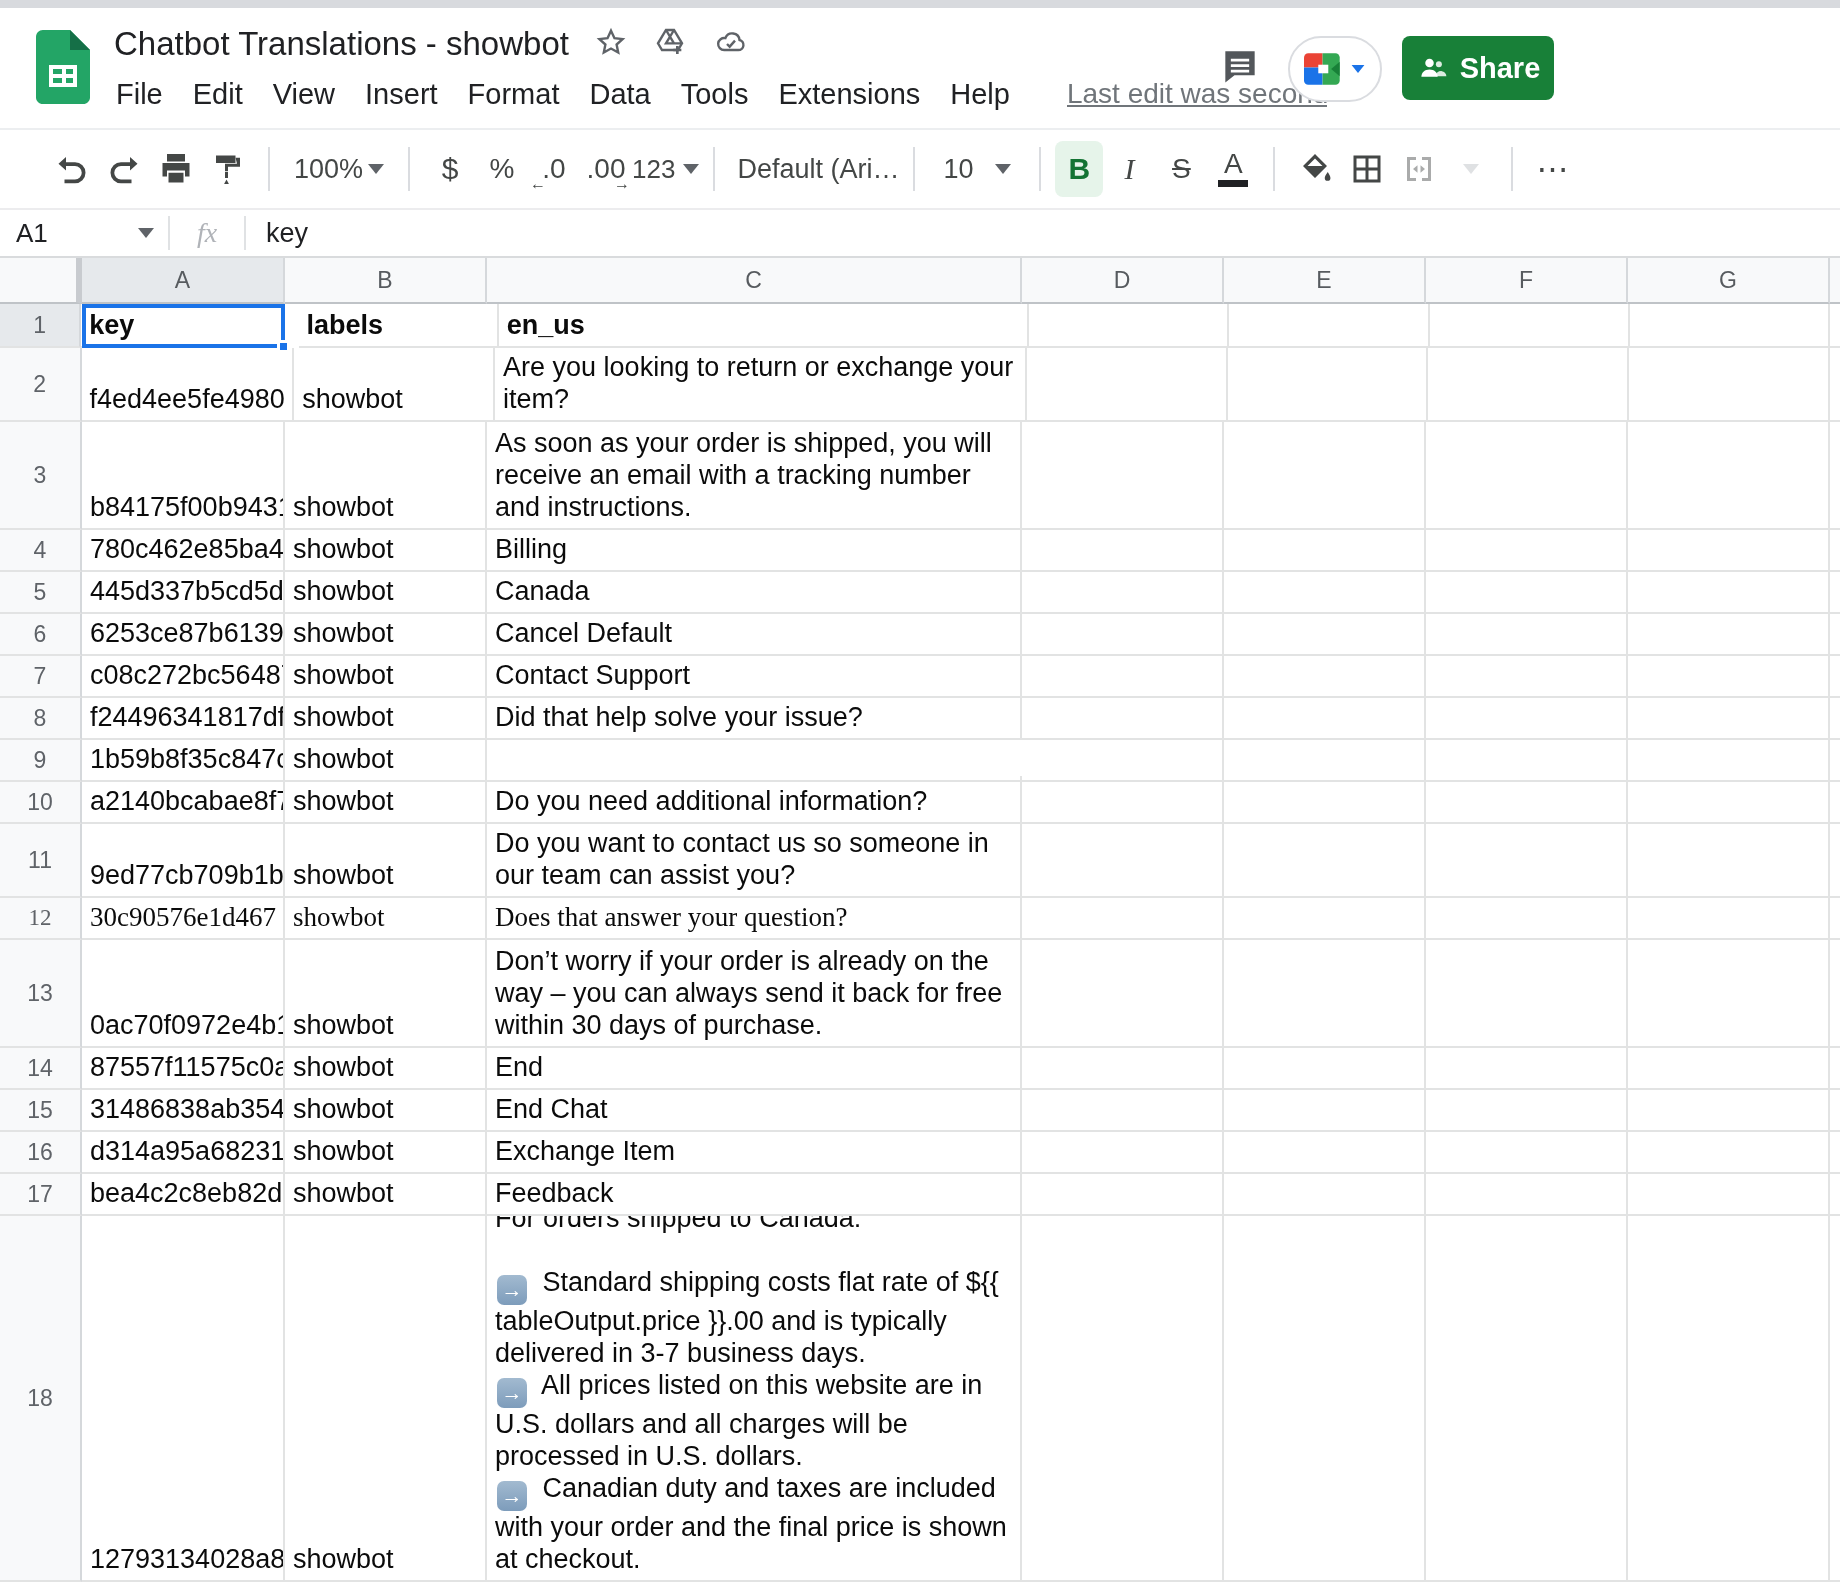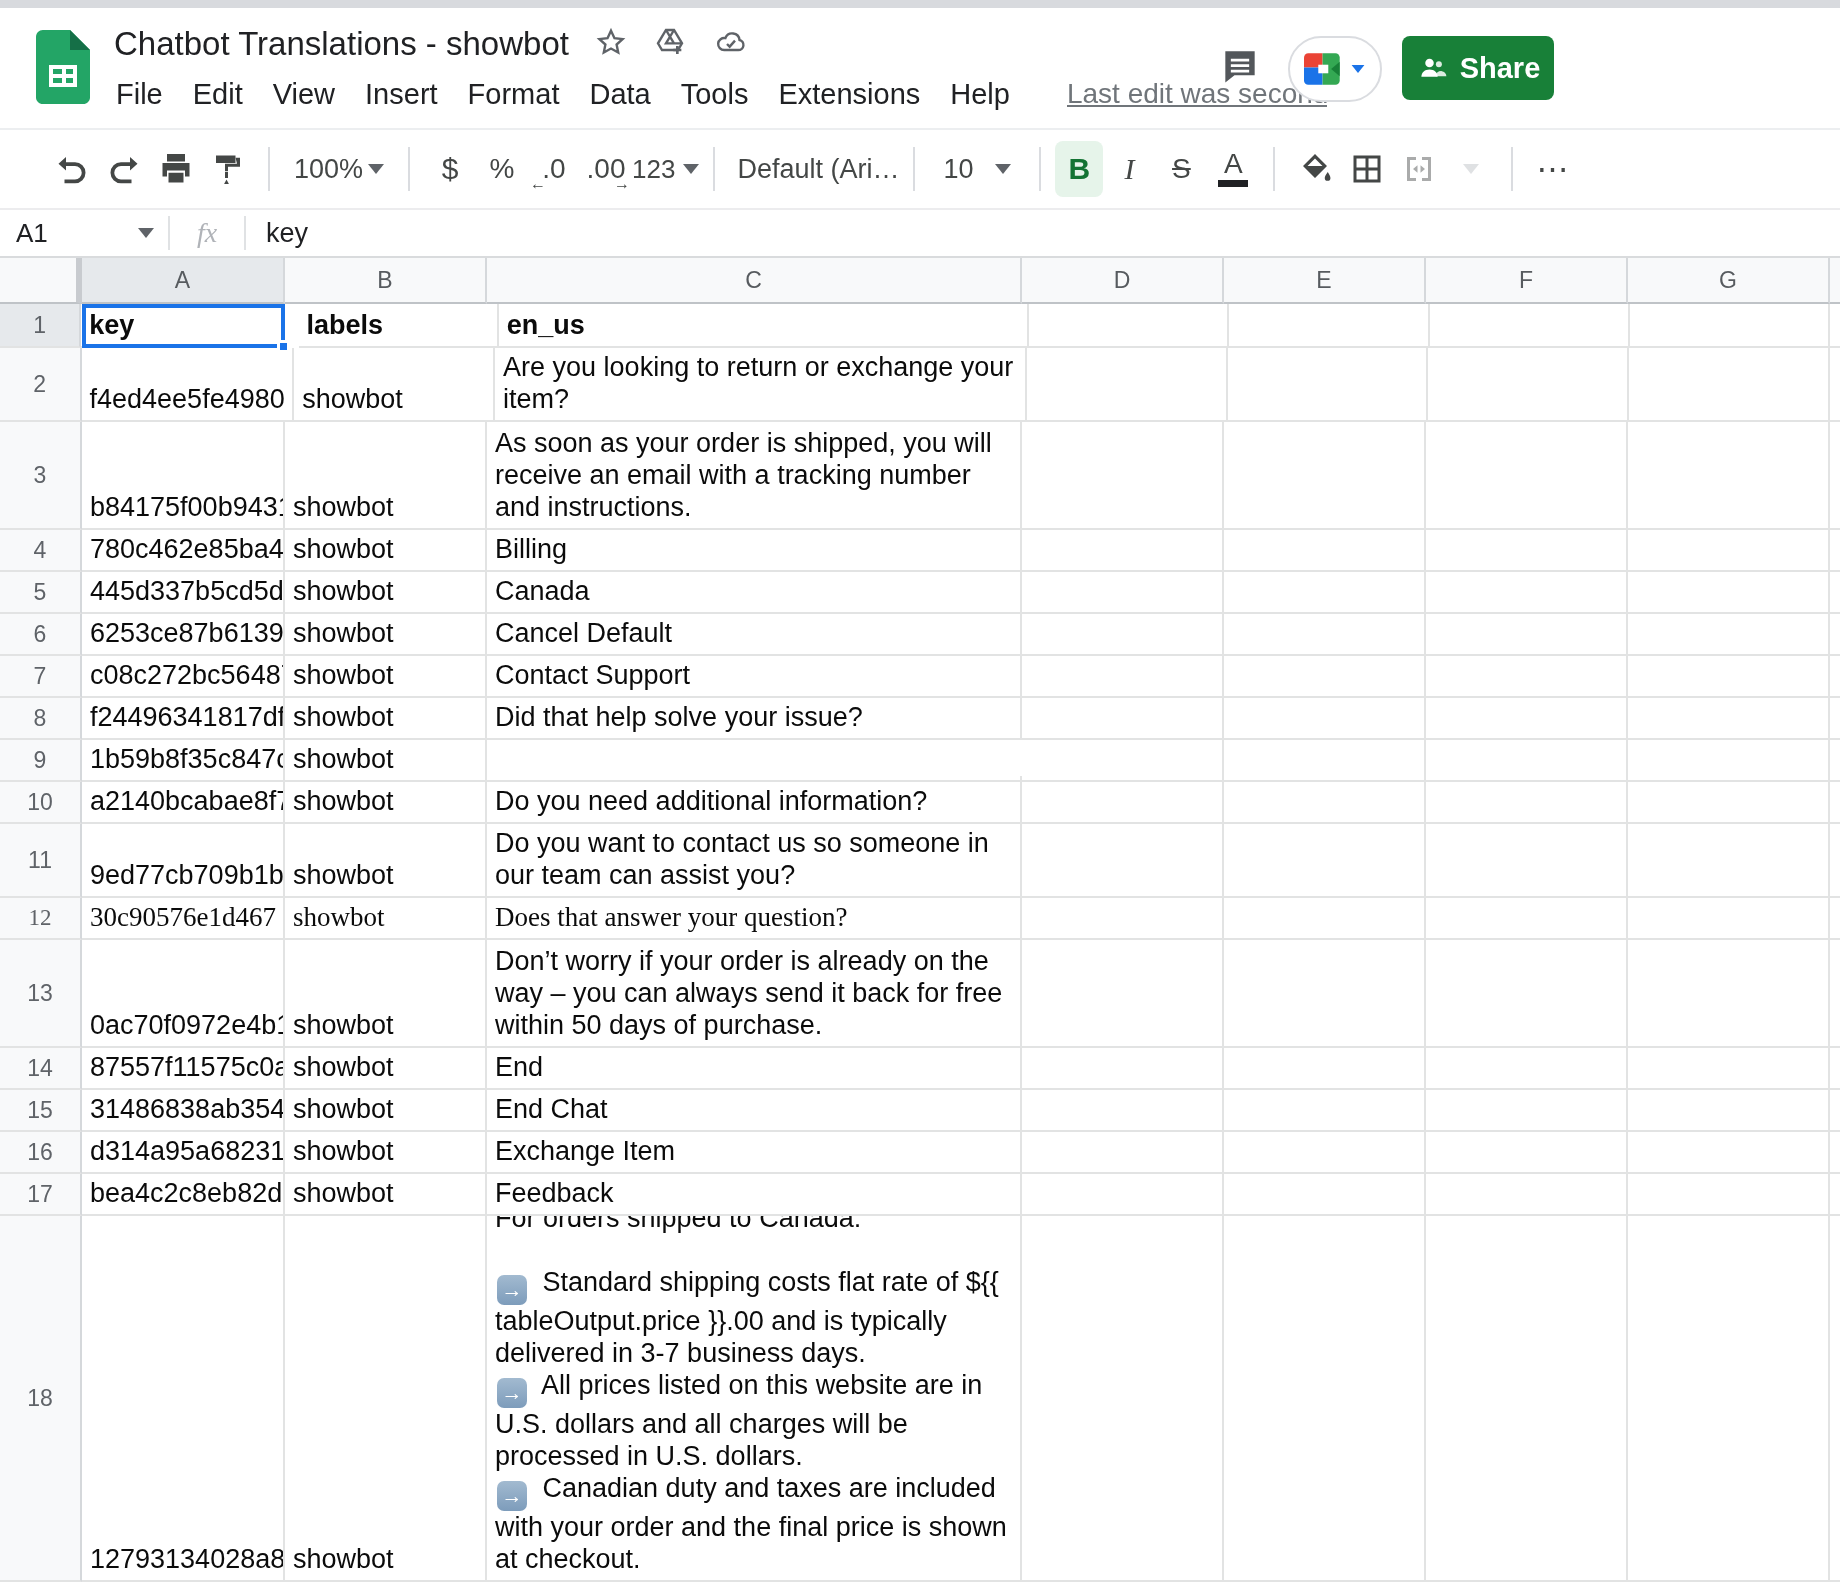--- a/index.html
+++ b/index.html
@@ -605,21 +605,21 @@
       </div>
       <div class="g-row" style="height: 108px;">
         <div class="g-rownum" style="width: 82px;">13</div>
         <div class="g-cell c-A" style="width: 203px;">
           <div class="cin">0ac70f0972e4b1</div>
         </div>
         <div class="g-cell c-B" style="width: 202px;">
           <div class="cin">showbot</div>
         </div>
         <div class="g-cell c-C" style="width: 535px;">
-          <div class="cin">Don’t worry if your order is already on the way – you can always send it back for free within 50 days of purchase.</div>
+          <div class="cin">Don’t worry if your order is already on the way – you can always send it back for free within 30 days of purchase.</div>
         </div>
         <div class="g-cell c-D" style="width: 202px;">
           <div class="cin"></div>
         </div>
         <div class="g-cell c-E" style="width: 202px;">
           <div class="cin"></div>
         </div>
         <div class="g-cell c-F" style="width: 202px;">
           <div class="cin"></div>
         </div>

